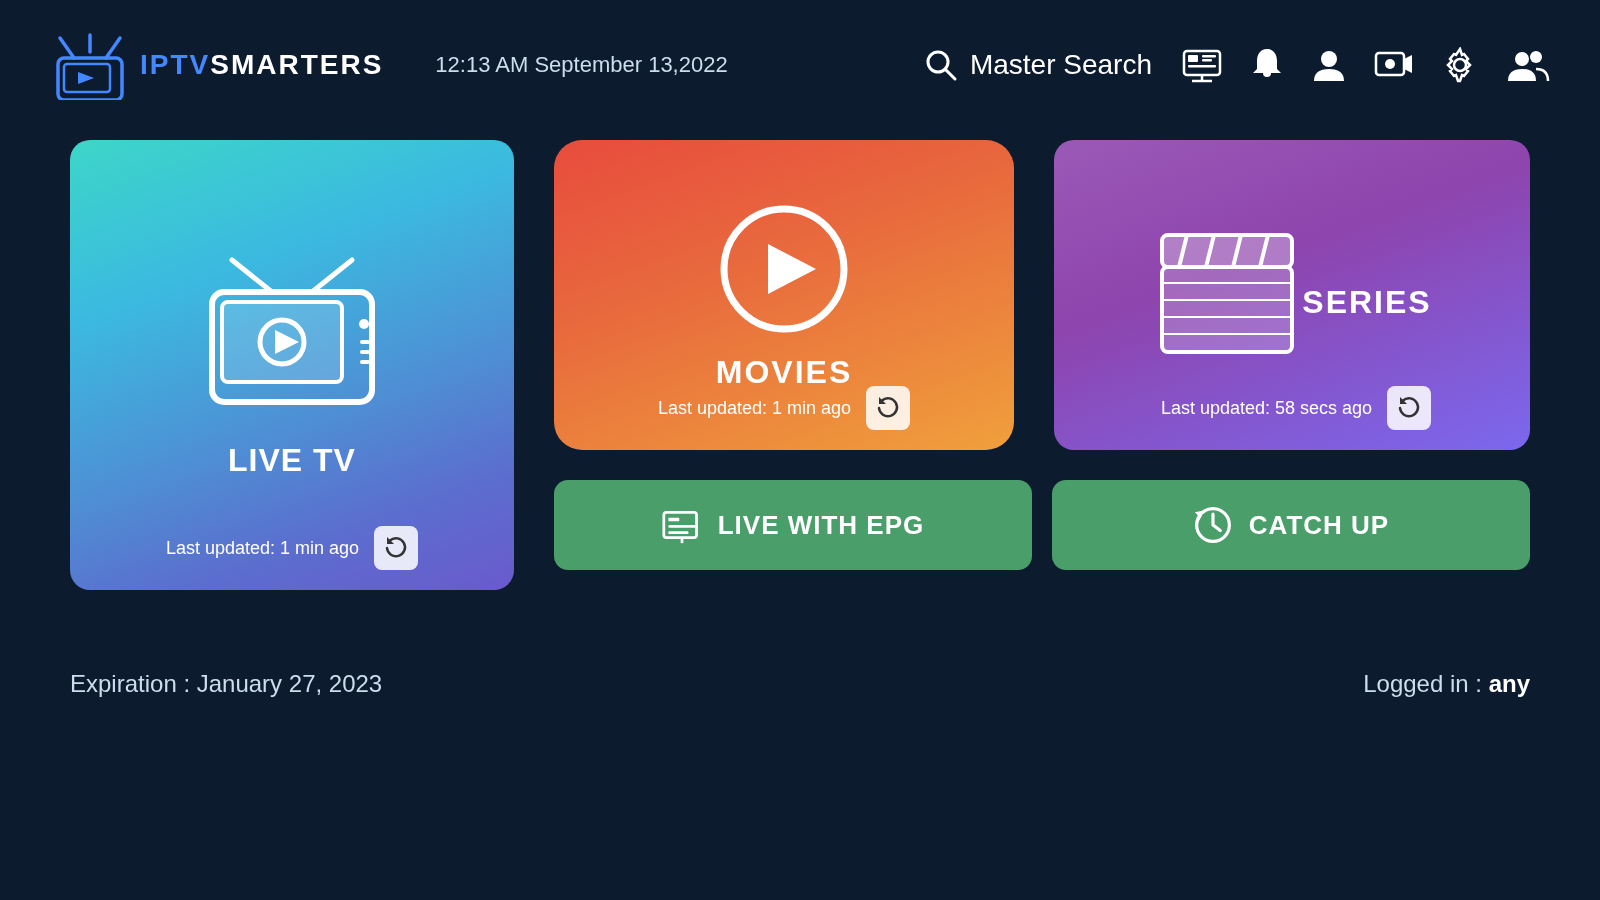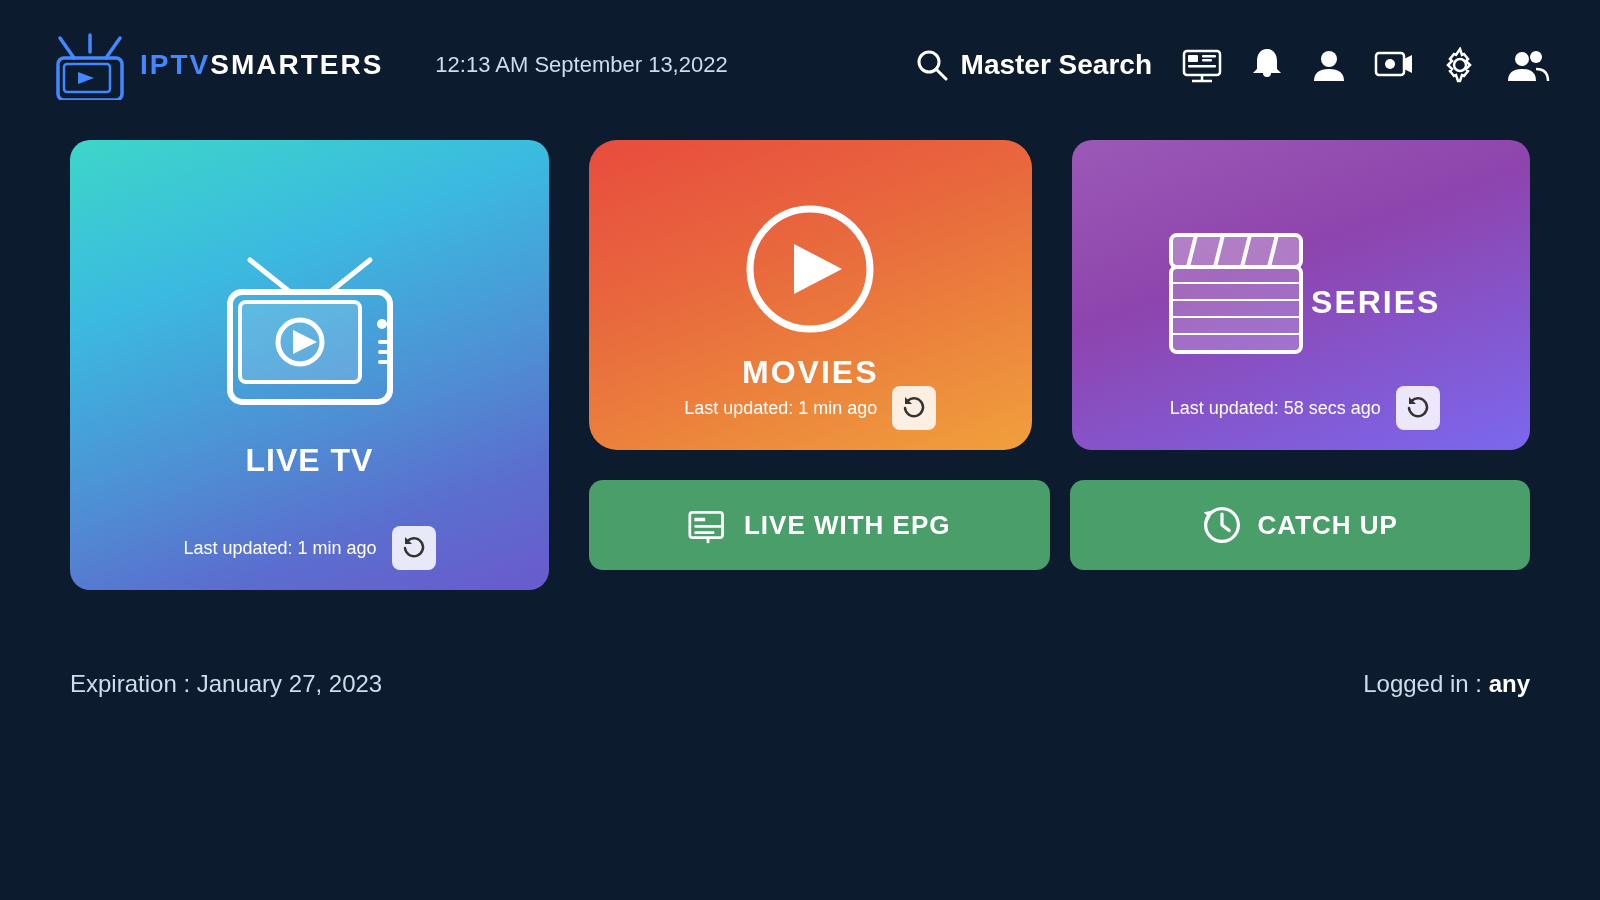--- a/index.html
+++ b/index.html
@@ -74,21 +74,21 @@
 
     .cards-row {
       display: flex;
       gap: 40px;
       margin-bottom: 30px;
       align-items: stretch;
     }
 
     
     .card-live-tv {
-      width: 479px;
+      width: 444px;
       min-height: 450px;
       border-radius: 20px;
       background: linear-gradient(160deg, #3dd6c8 0%, #3bbae0 30%, #4e8fd4 60%, #5b6ece 80%, #6a5acd 100%);
       display: flex;
       flex-direction: column;
       align-items: center;
       justify-content: center;
       position: relative;
       padding: 24px;
       cursor: pointer;
@@ -309,21 +309,21 @@
 
   <div class="datetime">12:13 AM  September 13,2022</div>
 
   <div class="header-right">
 
     <div class="master-search">
       <svg class="search-icon-svg" viewBox="0 0 34 34" fill="none">
         <circle cx="14" cy="14" r="10" stroke="white" stroke-width="3"></circle>
         <line x1="21" y1="21" x2="31" y2="31" stroke="white" stroke-width="3" stroke-linecap="round"></line>
       </svg>
-      <span style="font-size:28px;font-weight:700;">Master Search</span>
+      <span style="font-size:28px;font-weight:400;">Master Search</span>
     </div>
 
     <div class="header-icons">
 
       <svg width="40" height="36" viewBox="0 0 40 36" fill="white">
         <rect x="2" y="4" width="36" height="24" rx="3" fill="none" stroke="white" stroke-width="2.5"></rect>
         <rect x="6" y="8" width="10" height="7" rx="1" fill="white"></rect>
         <rect x="6" y="18" width="28" height="2.5" rx="1" fill="white"></rect>
         <rect x="20" y="8" width="14" height="2.5" rx="1" fill="white"></rect>
         <rect x="20" y="12" width="10" height="2.5" rx="1" fill="white"></rect>

